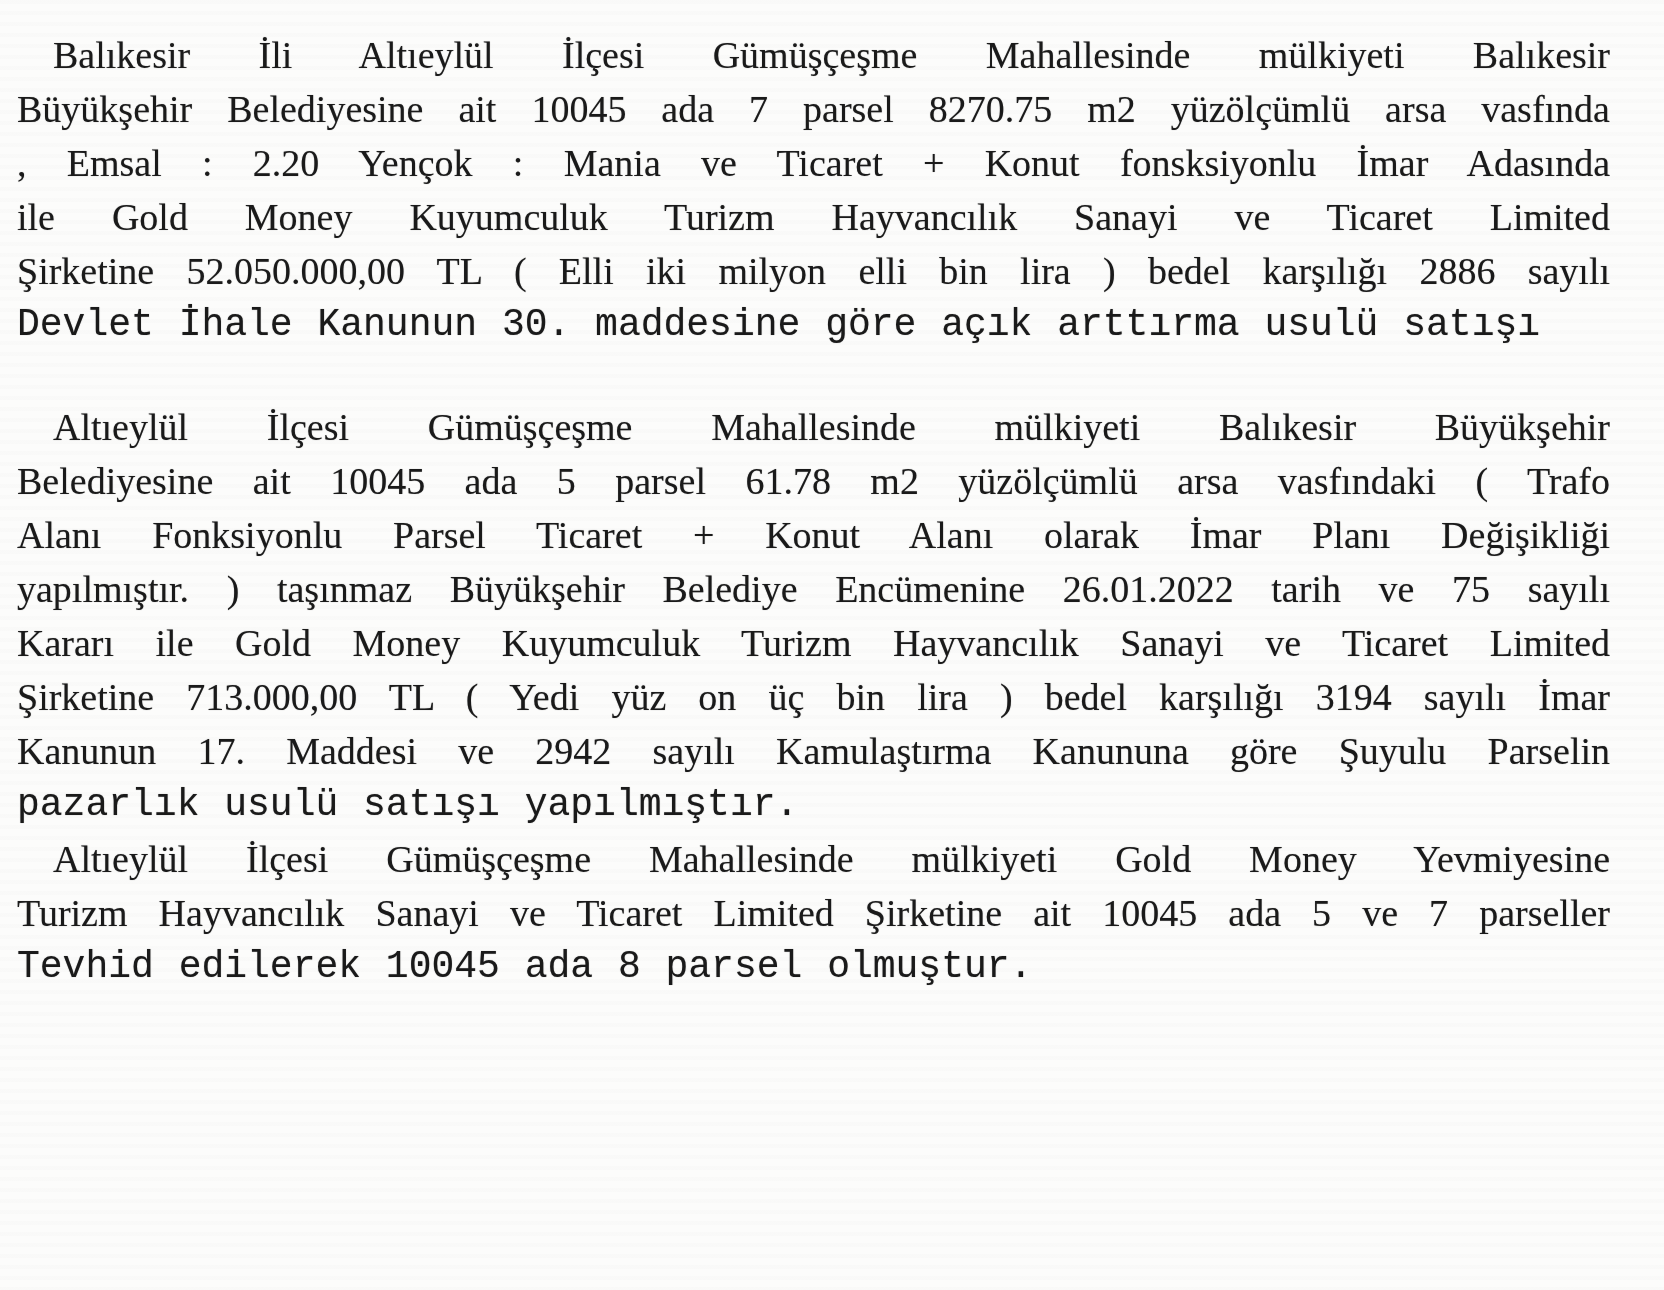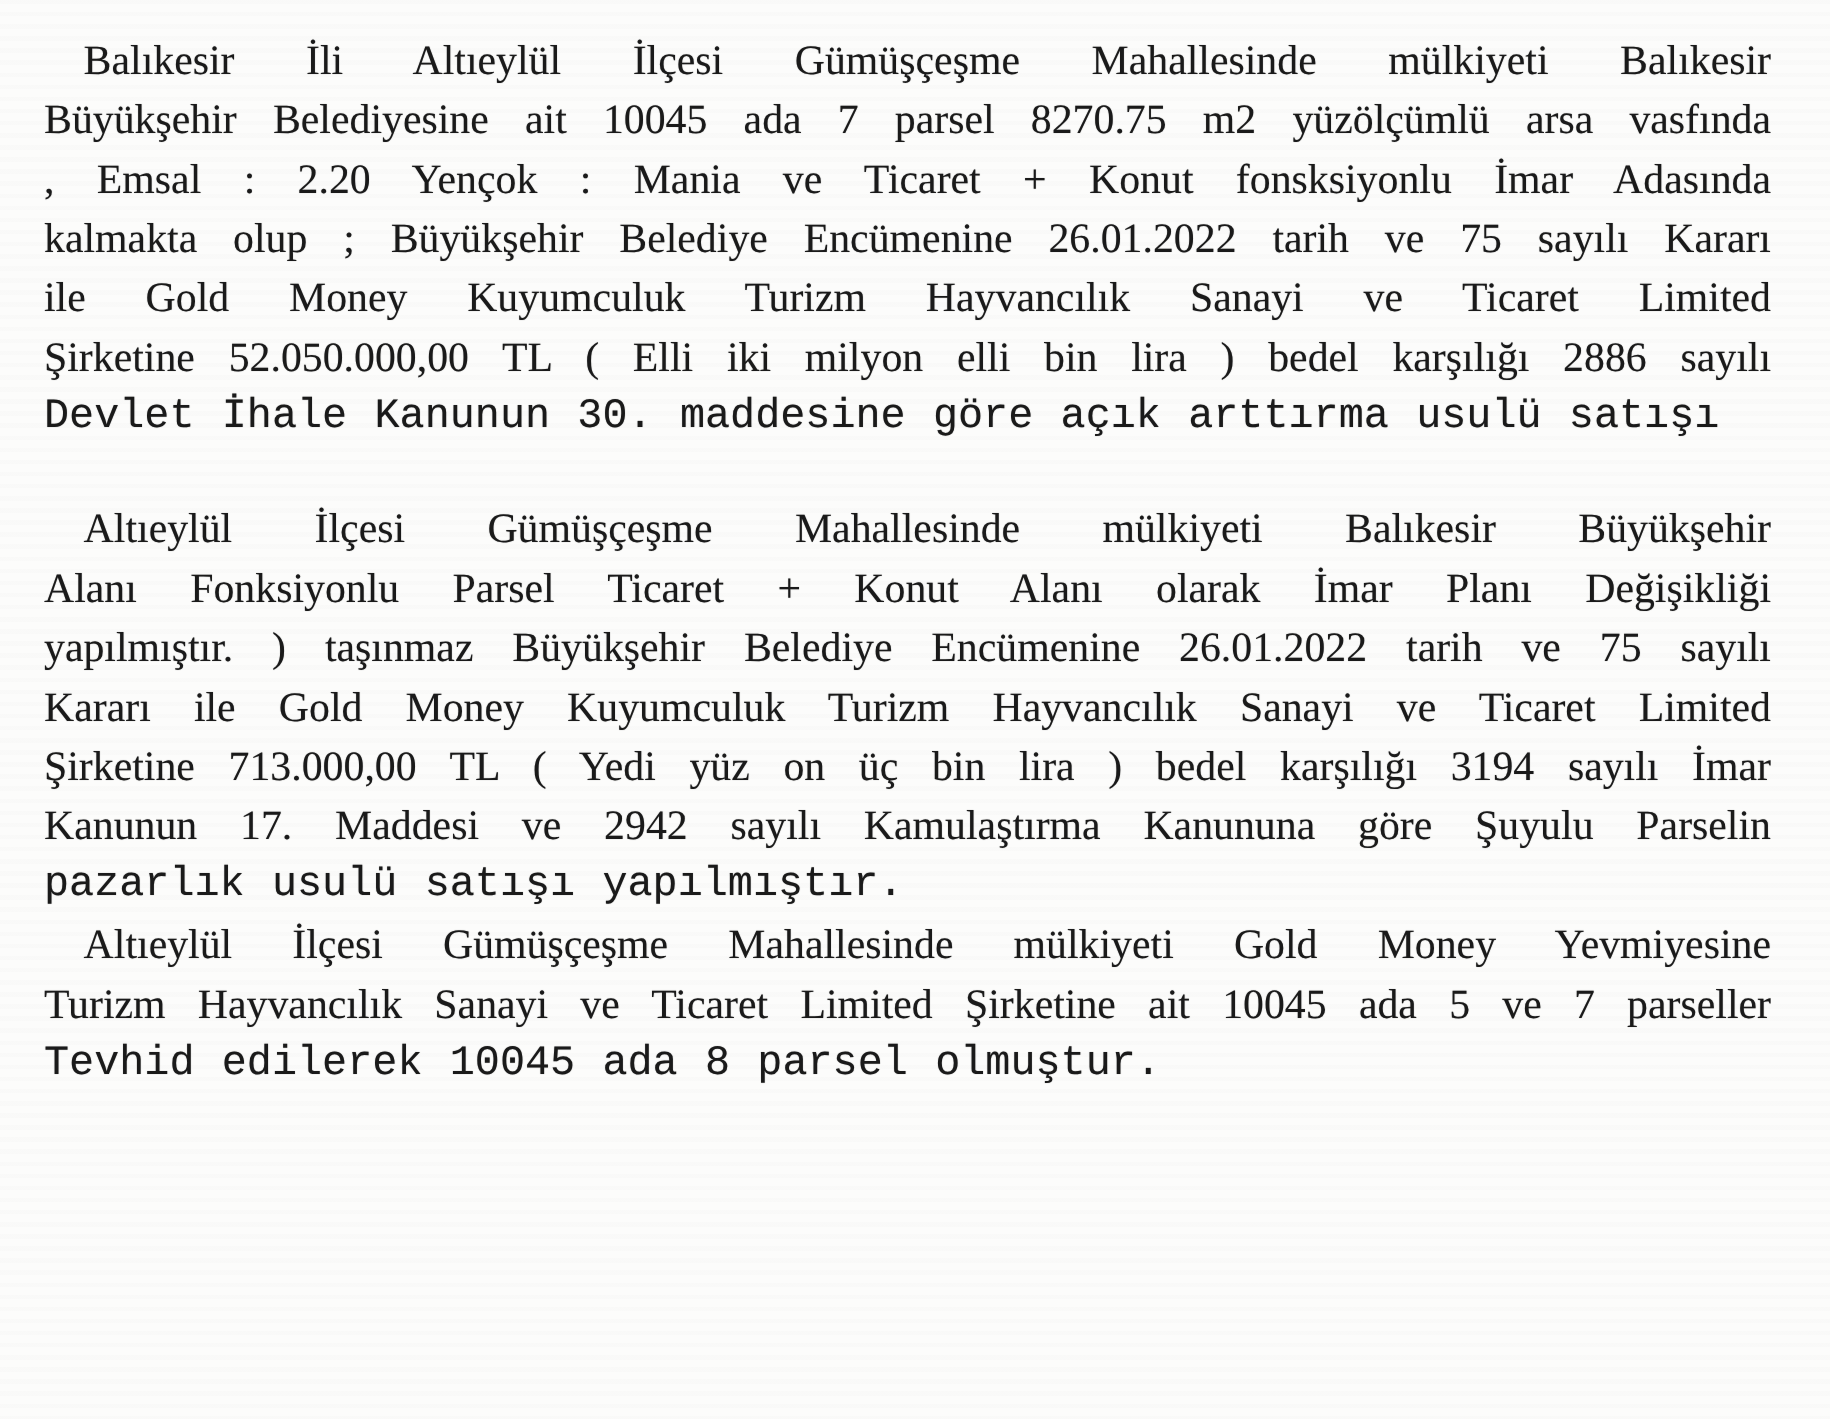--- a/index.html
+++ b/index.html
@@ -12,21 +12,21 @@
     height: 1290px;
     overflow: hidden;
     font-family: "Liberation Serif", "DejaVu Serif", serif;
     font-size: 38px;
     color: #1a1a1a;
   }
   .page {
     box-sizing: border-box;
     width: 1664px;
     height: 1290px;
-    padding: 28px 54px 0 40px;
+    padding: 28px 54px 0 17px;
     
     background:
       repeating-linear-gradient(180deg,
         rgba(120,120,120,0.018) 0px, rgba(120,120,120,0.018) 4px,
         rgba(255,255,255,0) 4px, rgba(255,255,255,0) 11px),
       #fcfcfb;
   }
   .ln {
     line-height: 54px;
     height: 54px;
@@ -48,30 +48,30 @@
 </style>
 </head>
 <body>
 
 <main class="page">
 
   <section class="para">
     <div class="ln fi">Balıkesir İli Altıeylül İlçesi Gümüşçeşme Mahallesinde mülkiyeti Balıkesir</div>
     <div class="ln">Büyükşehir Belediyesine ait 10045 ada 7 parsel 8270.75 m2 yüzölçümlü arsa vasfında</div>
     <div class="ln">, Emsal : 2.20 Yençok : Mania ve Ticaret + Konut fonsksiyonlu İmar Adasında</div>
-    <div class="ln">kalmakta olup ; Büyükşehir Belediye Encümenine 26.01.2022 tarih ve 75 sayılı Kararı</div>
     <div class="ln">ile Gold Money Kuyumculuk Turizm Hayvancılık Sanayi ve Ticaret Limited</div>
     <div class="ln">Şirketine 52.050.000,00 TL ( Elli iki milyon elli bin lira ) bedel karşılığı 2886 sayılı</div>
     <div class="ln ll">Devlet İhale Kanunun 30. maddesine göre açık arttırma usulü satışı yapılmıştır.</div>
   </section>
 
   <div class="pgap"></div>
 
   <section class="para">
     <div class="ln fi">Altıeylül İlçesi Gümüşçeşme Mahallesinde mülkiyeti Balıkesir Büyükşehir</div>
+    <div class="ln">Belediyesine ait 10045 ada 5 parsel 61.78 m2 yüzölçümlü arsa vasfındaki ( Trafo</div>
     <div class="ln">Alanı Fonksiyonlu Parsel Ticaret + Konut Alanı olarak İmar Planı Değişikliği</div>
     <div class="ln">yapılmıştır. ) taşınmaz Büyükşehir Belediye Encümenine 26.01.2022 tarih ve 75 sayılı</div>
     <div class="ln">Kararı ile Gold Money Kuyumculuk Turizm Hayvancılık Sanayi ve Ticaret Limited</div>
     <div class="ln">Şirketine 713.000,00 TL ( Yedi yüz on üç bin lira ) bedel karşılığı 3194 sayılı İmar</div>
     <div class="ln">Kanunun 17. Maddesi ve 2942 sayılı Kamulaştırma Kanununa göre Şuyulu Parselin</div>
     <div class="ln ll">pazarlık usulü satışı yapılmıştır.</div>
   </section>
 
   <section class="para">
     <div class="ln fi">Altıeylül İlçesi Gümüşçeşme Mahallesinde mülkiyeti Gold Money Yevmiyesine</div>

